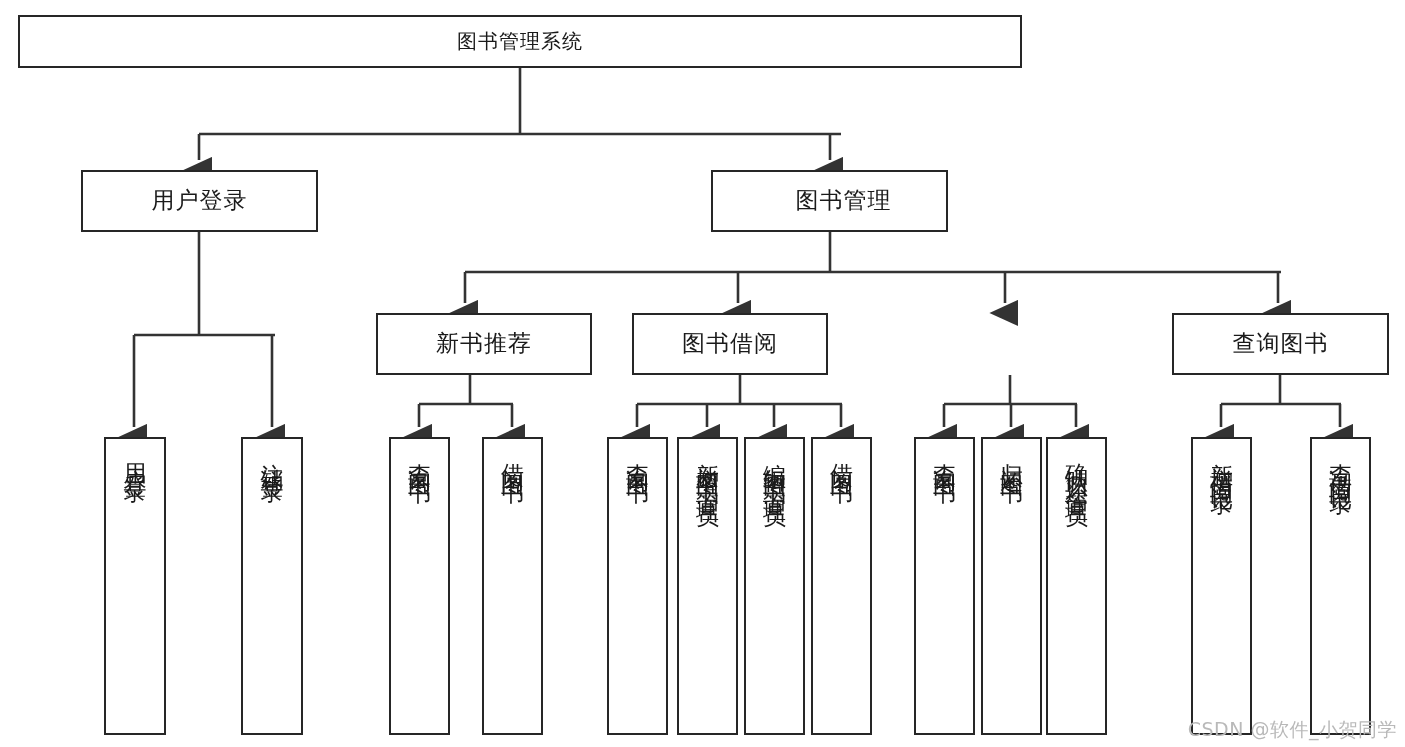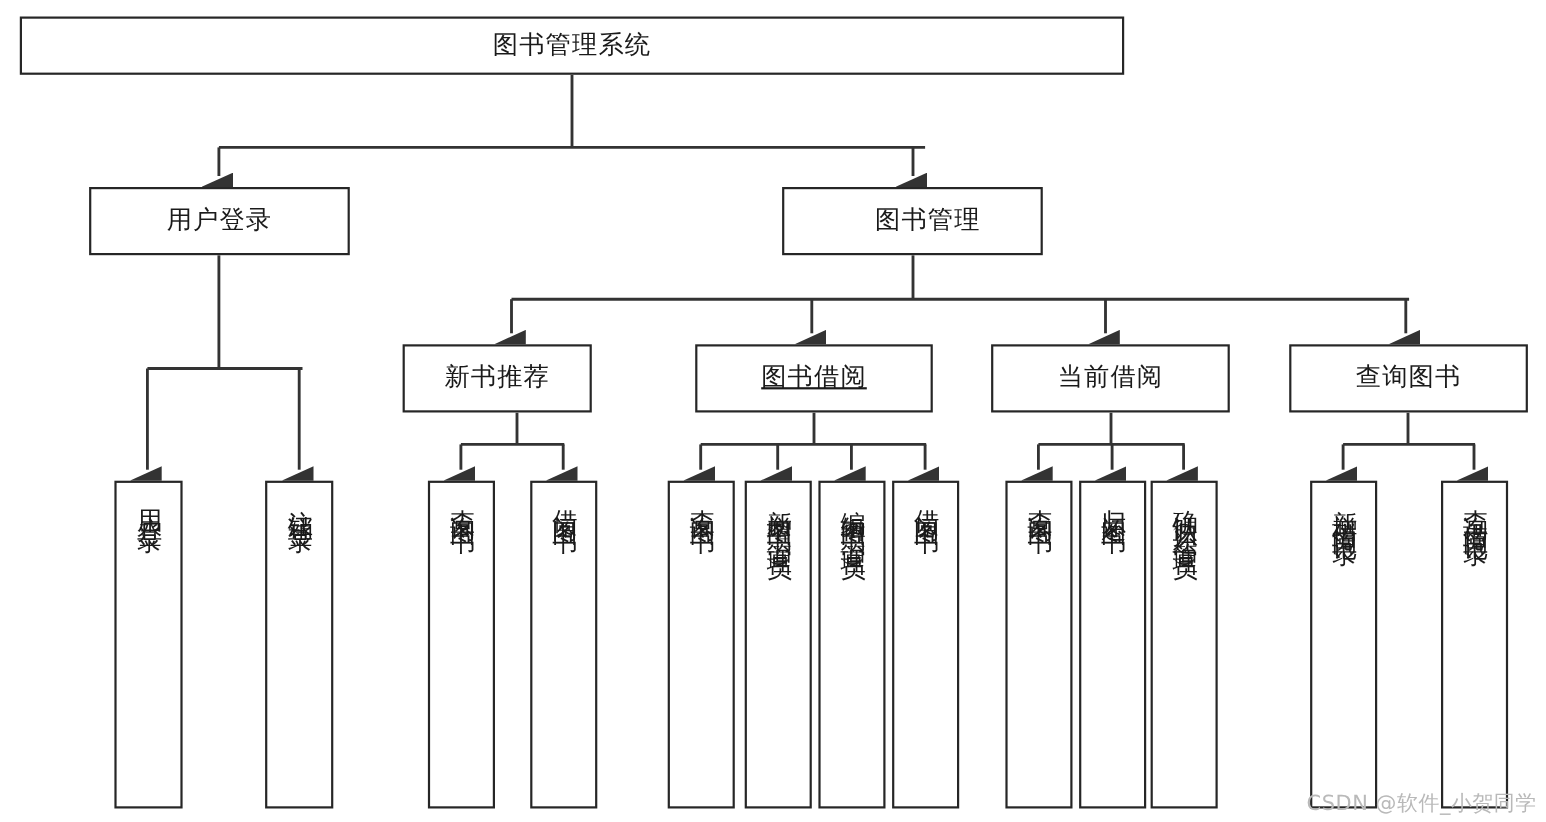--- a/index.html
+++ b/index.html
@@ -40,21 +40,21 @@
     display: block;
     text-align: center;
     line-height: 1.18;
     letter-spacing: 1px;
     white-space: nowrap;
   }
   .node.horizontal .node-label {
     font-size: 23px;
   }
   .node.root .node-label {
-    font-size: 23px;
+    font-size: 20px;
   }
   .node.vertical {
     align-items: flex-start;
     justify-content: center;
     padding-top: 6px;
   }
   .node.vertical .node-label {
     writing-mode: vertical-rl;
     text-orientation: upright;
     font-size: 23px;
@@ -134,31 +134,28 @@
   </div>
 
   <div class="node horizontal" style="left:81px; top:170px; width:237px; height:62px;">
     <span class="node-label">用户登录</span>
   </div>
 
   <div class="node horizontal" style="left:711px; top:170px; width:237px; height:62px;padding-left:28px;">
     <span class="node-label">图书管理</span>
   </div>
 
-  <div class="node horizontal" style="left:366px; top:313px; width:172px; height:62px;justify-content:center;">
+  <div class="node horizontal" style="left:376px; top:313px; width:216px; height:62px;justify-content:center;">
     <span class="node-label">新书推荐</span>
   </div>
 
-  <div class="node horizontal" style="left:632px; top:313px; width:216px; height:62px;text-decoration:underline;">
+  <div class="node horizontal" style="left:632px; top:313px; width:196px; height:62px;">
     <span class="node-label">图书借阅</span>
   </div>
 
-  <div class="node horizontal" style="left:901px; top:313px; width:217px; height:62px;">
-    <span class="node-label">当前借阅</span>
-  </div>
 
   <div class="node horizontal" style="left:1172px; top:313px; width:217px; height:62px;">
     <span class="node-label">查询图书</span>
   </div>
 
   <div class="node vertical" style="left:104px; top:437px; width:62px; height:298px;">
     <span class="node-label">用户登录</span>
   </div>
 
   <div class="node vertical" style="left:241px; top:437px; width:62px; height:298px;">

